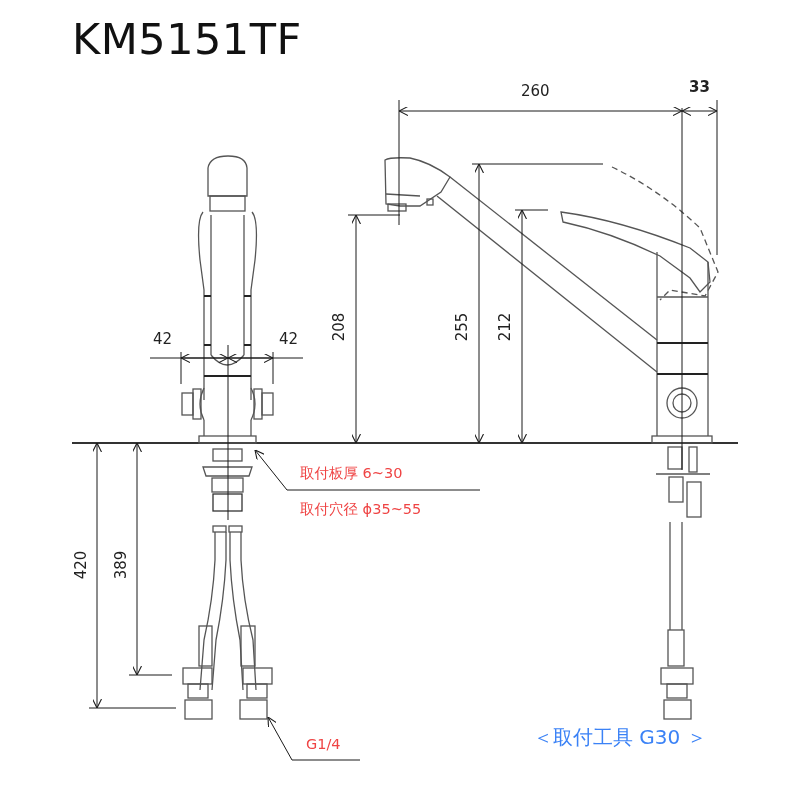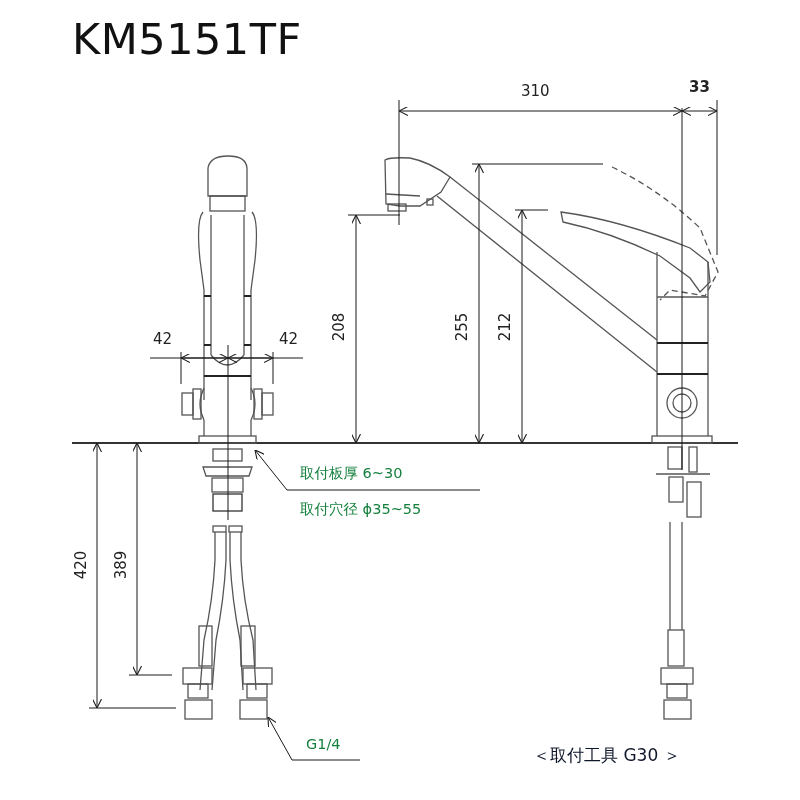--- a/index.html
+++ b/index.html
@@ -3,22 +3,22 @@
 <meta charset="utf-8">
 <style>
   html, body { margin: 0; padding: 0; background: #ffffff; }
   body { width: 800px; height: 800px; position: relative; overflow: hidden;
          font-family: "DejaVu Sans", "Liberation Sans", sans-serif; color: #222; }
   .title { position: absolute; left: 72px; top: 14px; font-size: 43px; letter-spacing: 0.5px; color: #111; }
   svg { position: absolute; left: 0; top: 0; }
   .lbl { position: absolute; font-size: 15px; color: #222; white-space: nowrap; }
   .vlbl { position: absolute; font-size: 15px; color: #222; white-space: nowrap;
           transform: rotate(-90deg); transform-origin: center center; }
-  .note { position: absolute; font-size: 14.5px; color: #15803d; white-space: nowrap; }
-  .footer { position: absolute; left: 533px; top: 744px; font-size: 17px; color: #0f172a; white-space: nowrap; }
+  .note { position: absolute; font-size: 14.5px; color: #ef4444; white-space: nowrap; }
+  .footer { position: absolute; left: 533px; top: 724px; font-size: 20px; color: #3b82f6; white-space: nowrap; }
 </style>
 </head>
 <body>
 
 <div class="title">KM5151TF</div>
 
 <svg width="800" height="800" viewBox="0 0 800 800">
   <defs>
     <marker id="arr" viewBox="0 0 10 10" refX="10" refY="5" markerWidth="9" markerHeight="9" orient="auto-start-reverse">
       <path d="M0,0 L10,5 L0,10" fill="none" stroke="#1a1a1a" stroke-width="1.2"></path>
@@ -144,21 +144,21 @@
   <g stroke="#1a1a1a" stroke-width="1" fill="none">
     <line x1="348" y1="215" x2="400" y2="215"></line>
     <line x1="356" y1="215" x2="356" y2="443" marker-start="url(#arr)" marker-end="url(#arr)"></line>
     <line x1="472" y1="164" x2="603" y2="164"></line>
     <line x1="479" y1="164" x2="479" y2="443" marker-start="url(#arr)" marker-end="url(#arr)"></line>
     <line x1="515" y1="210" x2="548" y2="210"></line>
     <line x1="522" y1="210" x2="522" y2="443" marker-start="url(#arr)" marker-end="url(#arr)"></line>
   </g>
 </svg>
 
-<div class="lbl" style="left:521px; top:82px;">310</div>
+<div class="lbl" style="left:521px; top:82px;">260</div>
 <div class="lbl" style="left:689px; top:78px;font-weight:bold;">33</div>
 <div class="lbl" style="left:153px; top:330px;">42</div>
 <div class="lbl" style="left:279px; top:330px;">42</div>
 
 <div class="vlbl" style="left:325px; top:318px;">208</div>
 <div class="vlbl" style="left:448px; top:318px;">255</div>
 <div class="vlbl" style="left:491px; top:318px;">212</div>
 <div class="vlbl" style="left:67px; top:556px;">420</div>
 <div class="vlbl" style="left:107px; top:556px;">389</div>
 

